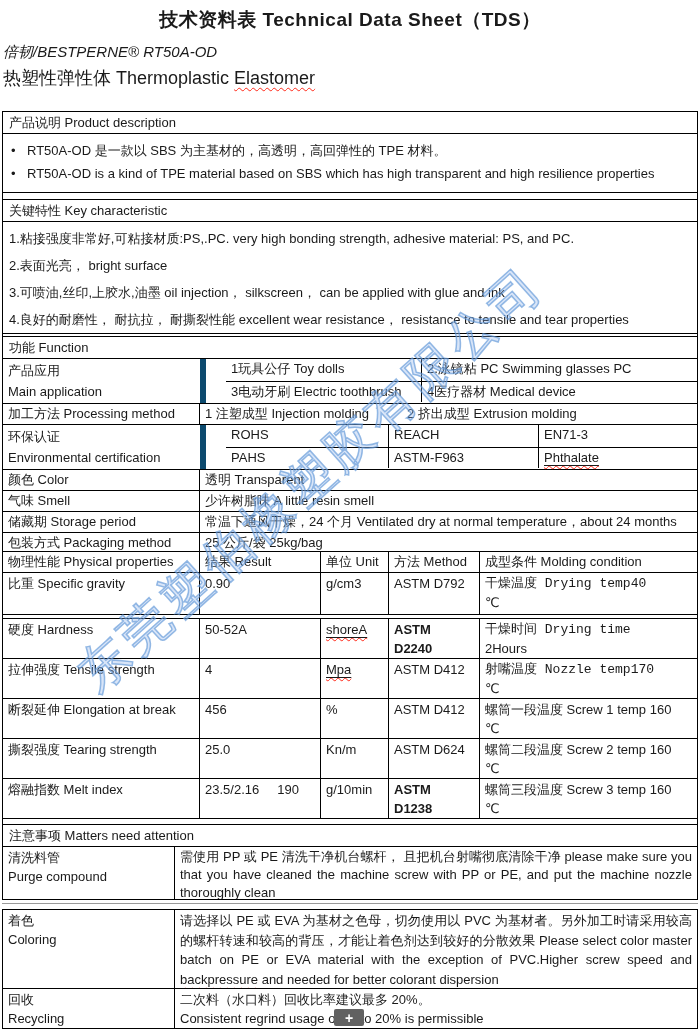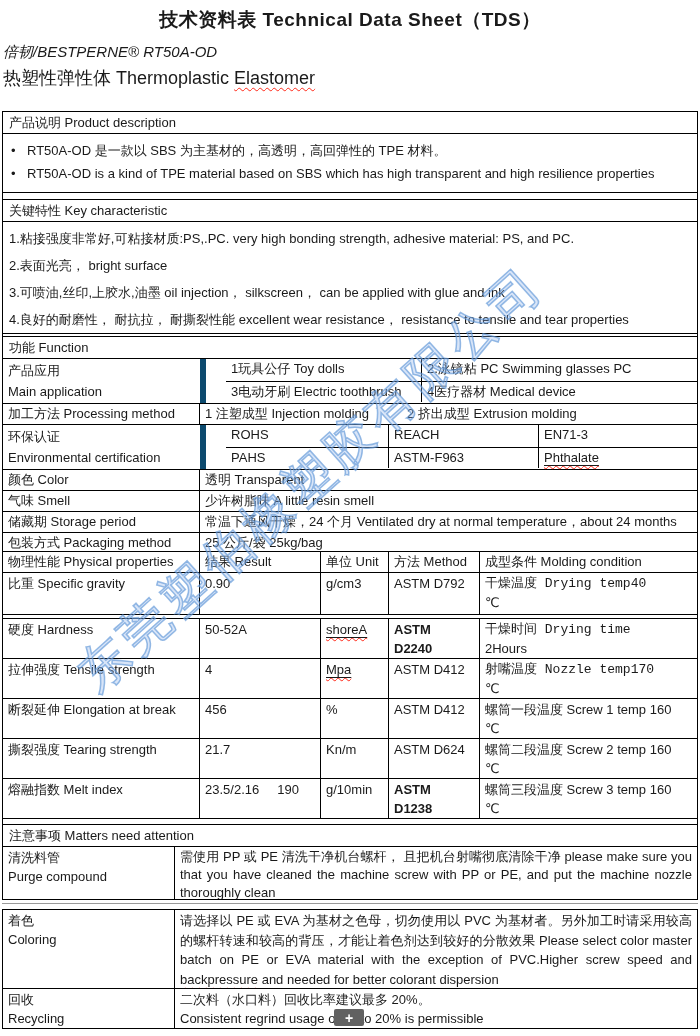--- a/index.html
+++ b/index.html
@@ -249,21 +249,21 @@
       <div class="cell p-unit">%</div>
       <div class="cell p-meth">ASTM D412</div>
       <div class="cell p-cond">
         <div>螺筒一段温度 Screw 1 temp 160</div>
         <div>℃</div>
       </div>
     </div>
 
     <div class="row h40 ph-row">
       <div class="cell first p-lbl">撕裂强度 Tearing strength</div>
-      <div class="cell p-res">21.7</div>
+      <div class="cell p-res">25.0</div>
       <div class="cell p-unit">Kn/m</div>
       <div class="cell p-meth">ASTM D624</div>
       <div class="cell p-cond">
         <div>螺筒二段温度 Screw 2 temp 160</div>
         <div>℃</div>
       </div>
     </div>
 
     <div class="row h40 ph-row">
       <div class="cell first p-lbl">熔融指数 Melt index</div>

